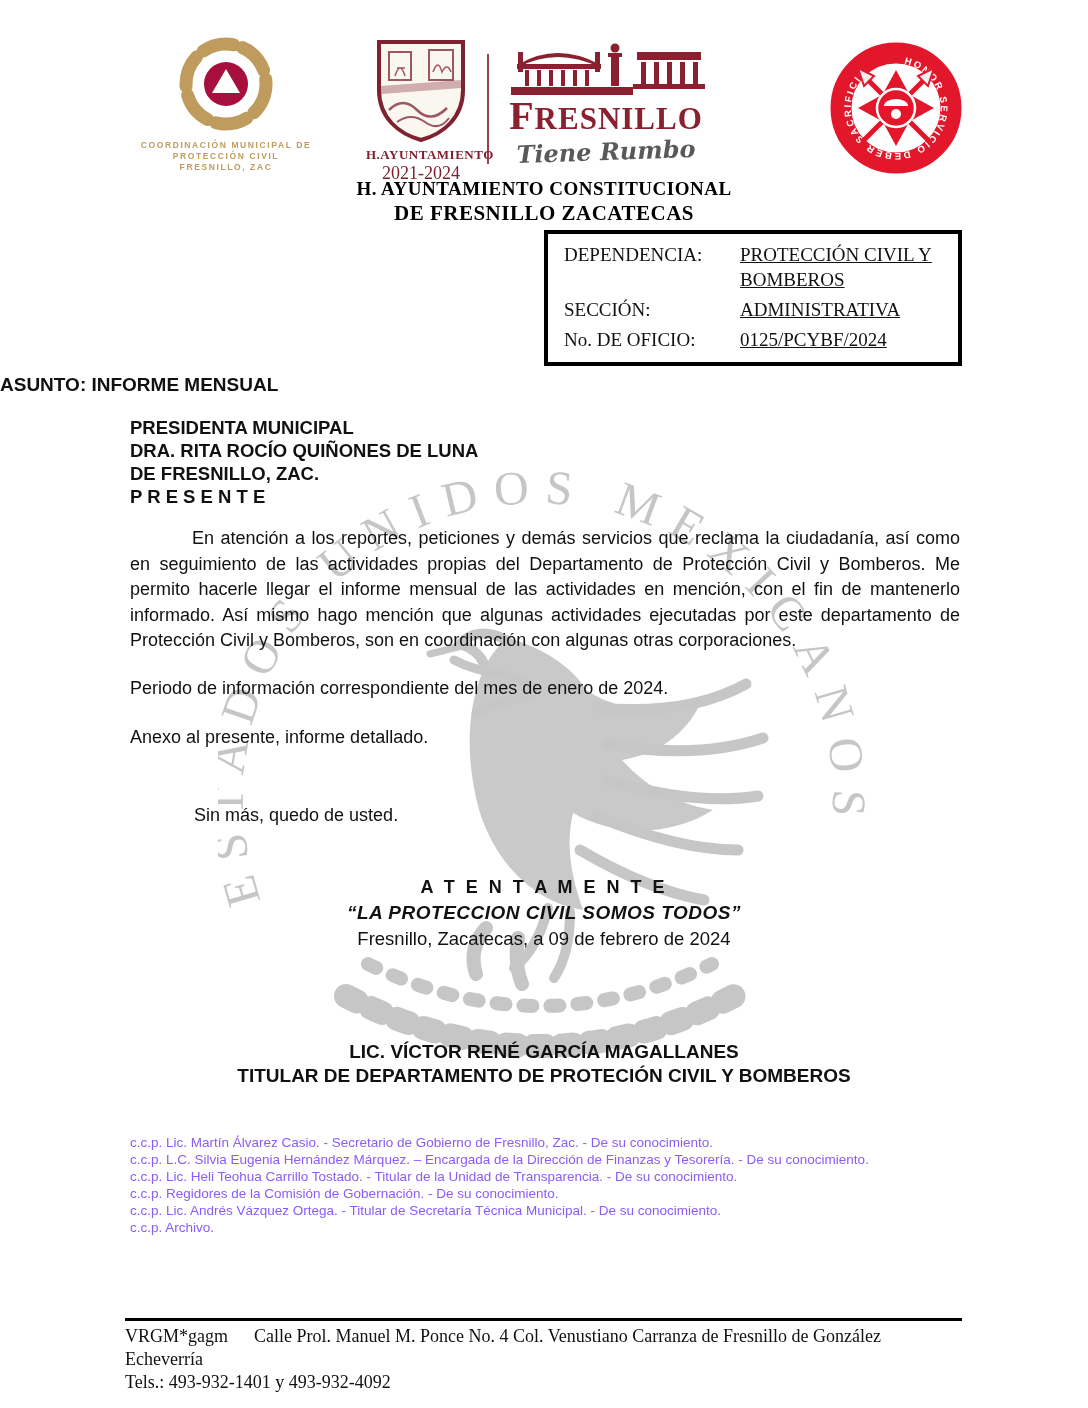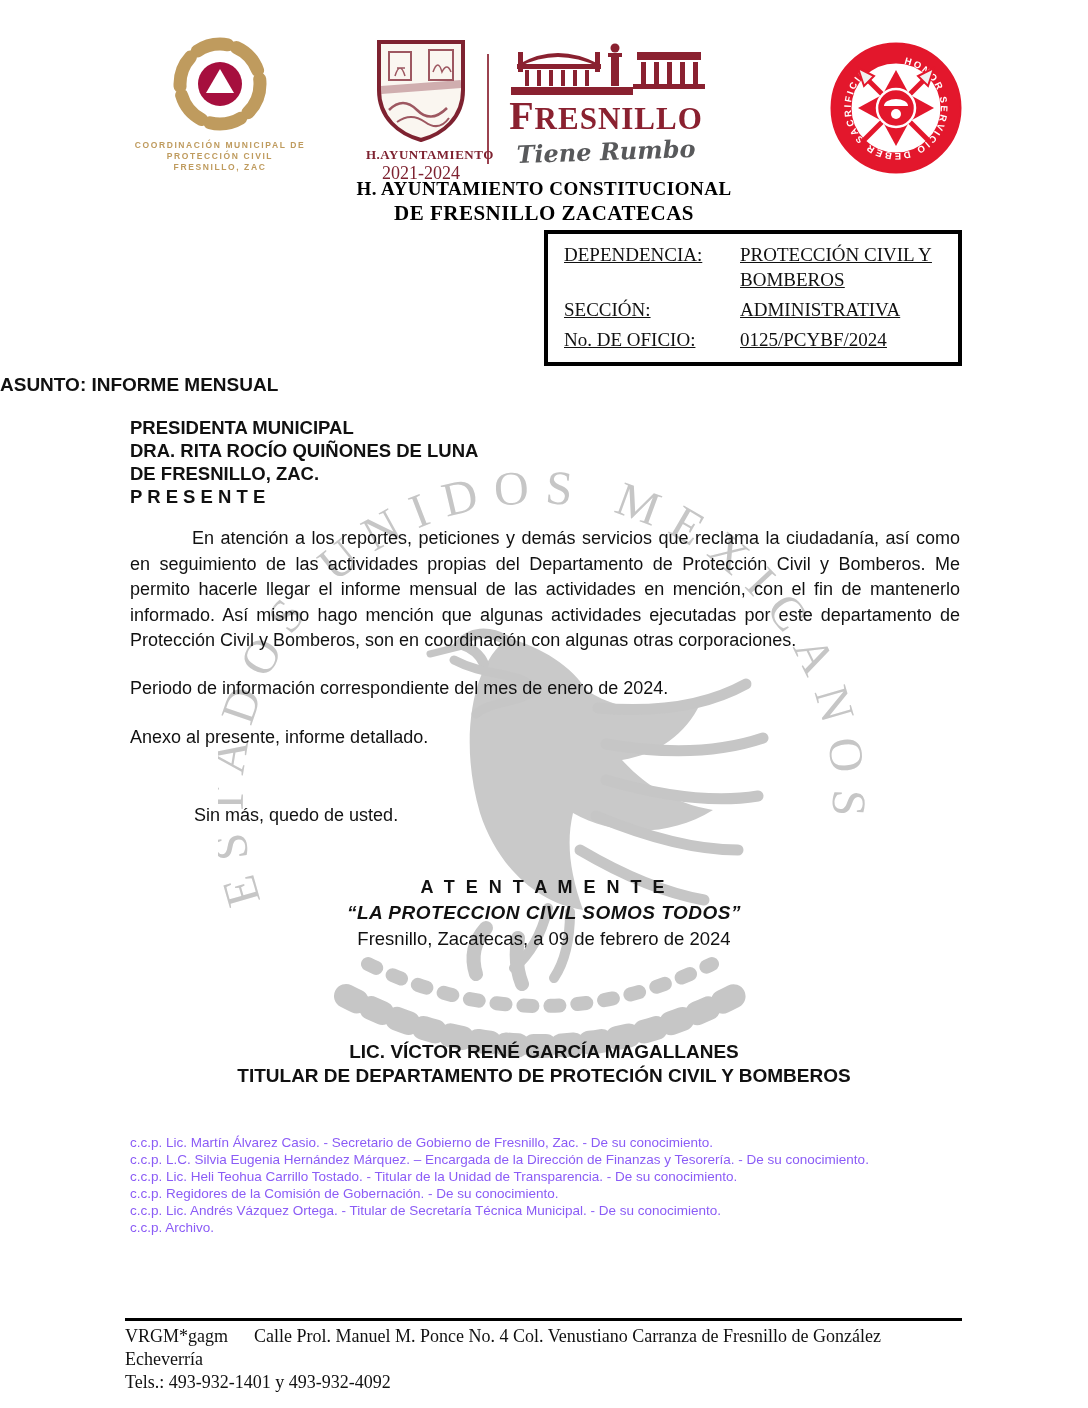--- a/index.html
+++ b/index.html
@@ -10,21 +10,21 @@
 
   
   .watermark { position: absolute; left: 218px; top: 408px; width: 648px; height: 680px;
                z-index: 0; pointer-events: none; }
   .watermark svg text { font-family: "Liberation Serif", serif; }
 
   .content { position: relative; z-index: 1; }
 
   
   .header { position: relative; height: 230px; }
-  .pc-logo-block { position: absolute; left: 120px; top: 36px; width: 200px; text-align: center; }
+  .pc-logo-block { position: absolute; left: 126px; top: 36px; width: 200px; text-align: center; }
   .pc-logo-text { margin-top: 4px; color: #bf9b5e; font-size: 8.5px; font-weight: bold;
                   letter-spacing: 1.6px; line-height: 11px; }
   .shield-block { position: absolute; left: 366px; top: 38px; width: 110px; text-align: center; }
   .shield-text1 { color: #7e2230; font-family: "Liberation Serif", serif; font-size: 13px;
                   font-weight: bold; letter-spacing: .5px; margin-top: 1px; }
   .shield-text2 { color: #7e2230; font-family: "Liberation Serif", serif; font-size: 18px; }
   .logo-divider { position: absolute; left: 487px; top: 54px; width: 2px; height: 110px;
                   background: #8a2130; opacity: .85; }
   .fresnillo-block { position: absolute; left: 497px; top: 40px; width: 218px; text-align: center; }
   .fresnillo-word { color: #8a2130; font-family: "Liberation Serif", serif; font-weight: bold;
@@ -36,21 +36,21 @@
   .doc-title { position: absolute; top: 176px; left: 0; right: 0; text-align: center;
                font-family: "Liberation Serif", serif; color: #000; font-weight: 600; }
   .doc-title .t1 { font-size: 19px; letter-spacing: .5px; line-height: 25px; }
   .doc-title .t2 { font-size: 21px; letter-spacing: .5px; line-height: 24px; }
 
   
   .info-box { width: 418px; margin: 0 126px 0 auto; border: 4px solid #000;
               padding: 8px 10px 10px 16px; font-family: "Liberation Serif", serif;
               font-size: 19px; }
   .info-row { display: grid; grid-template-columns: 172px 1fr; column-gap: 4px;
-              line-height: 25px; margin-bottom: 5px; text-decoration: underline; }
+              line-height: 25px; margin-bottom: 5px; }
   .info-row:last-child { margin-bottom: 0; }
   .info-value { text-decoration: underline; }
 
   
   .subject { margin: 8px 130px 0 0; font-weight: bold; font-size: 19px; }
   .recipient { margin: 20px 0 0 130px; font-weight: bold; font-size: 18.5px; line-height: 23px; }
   .para { margin: 0 128px 0 130px; font-size: 18px; line-height: 25.5px; text-align: justify; }
   .para.first { margin-top: 18px; text-indent: 62px; }
   .para.periodo { margin-top: 22px; }
   .para.anexo { margin-top: 24px; }

